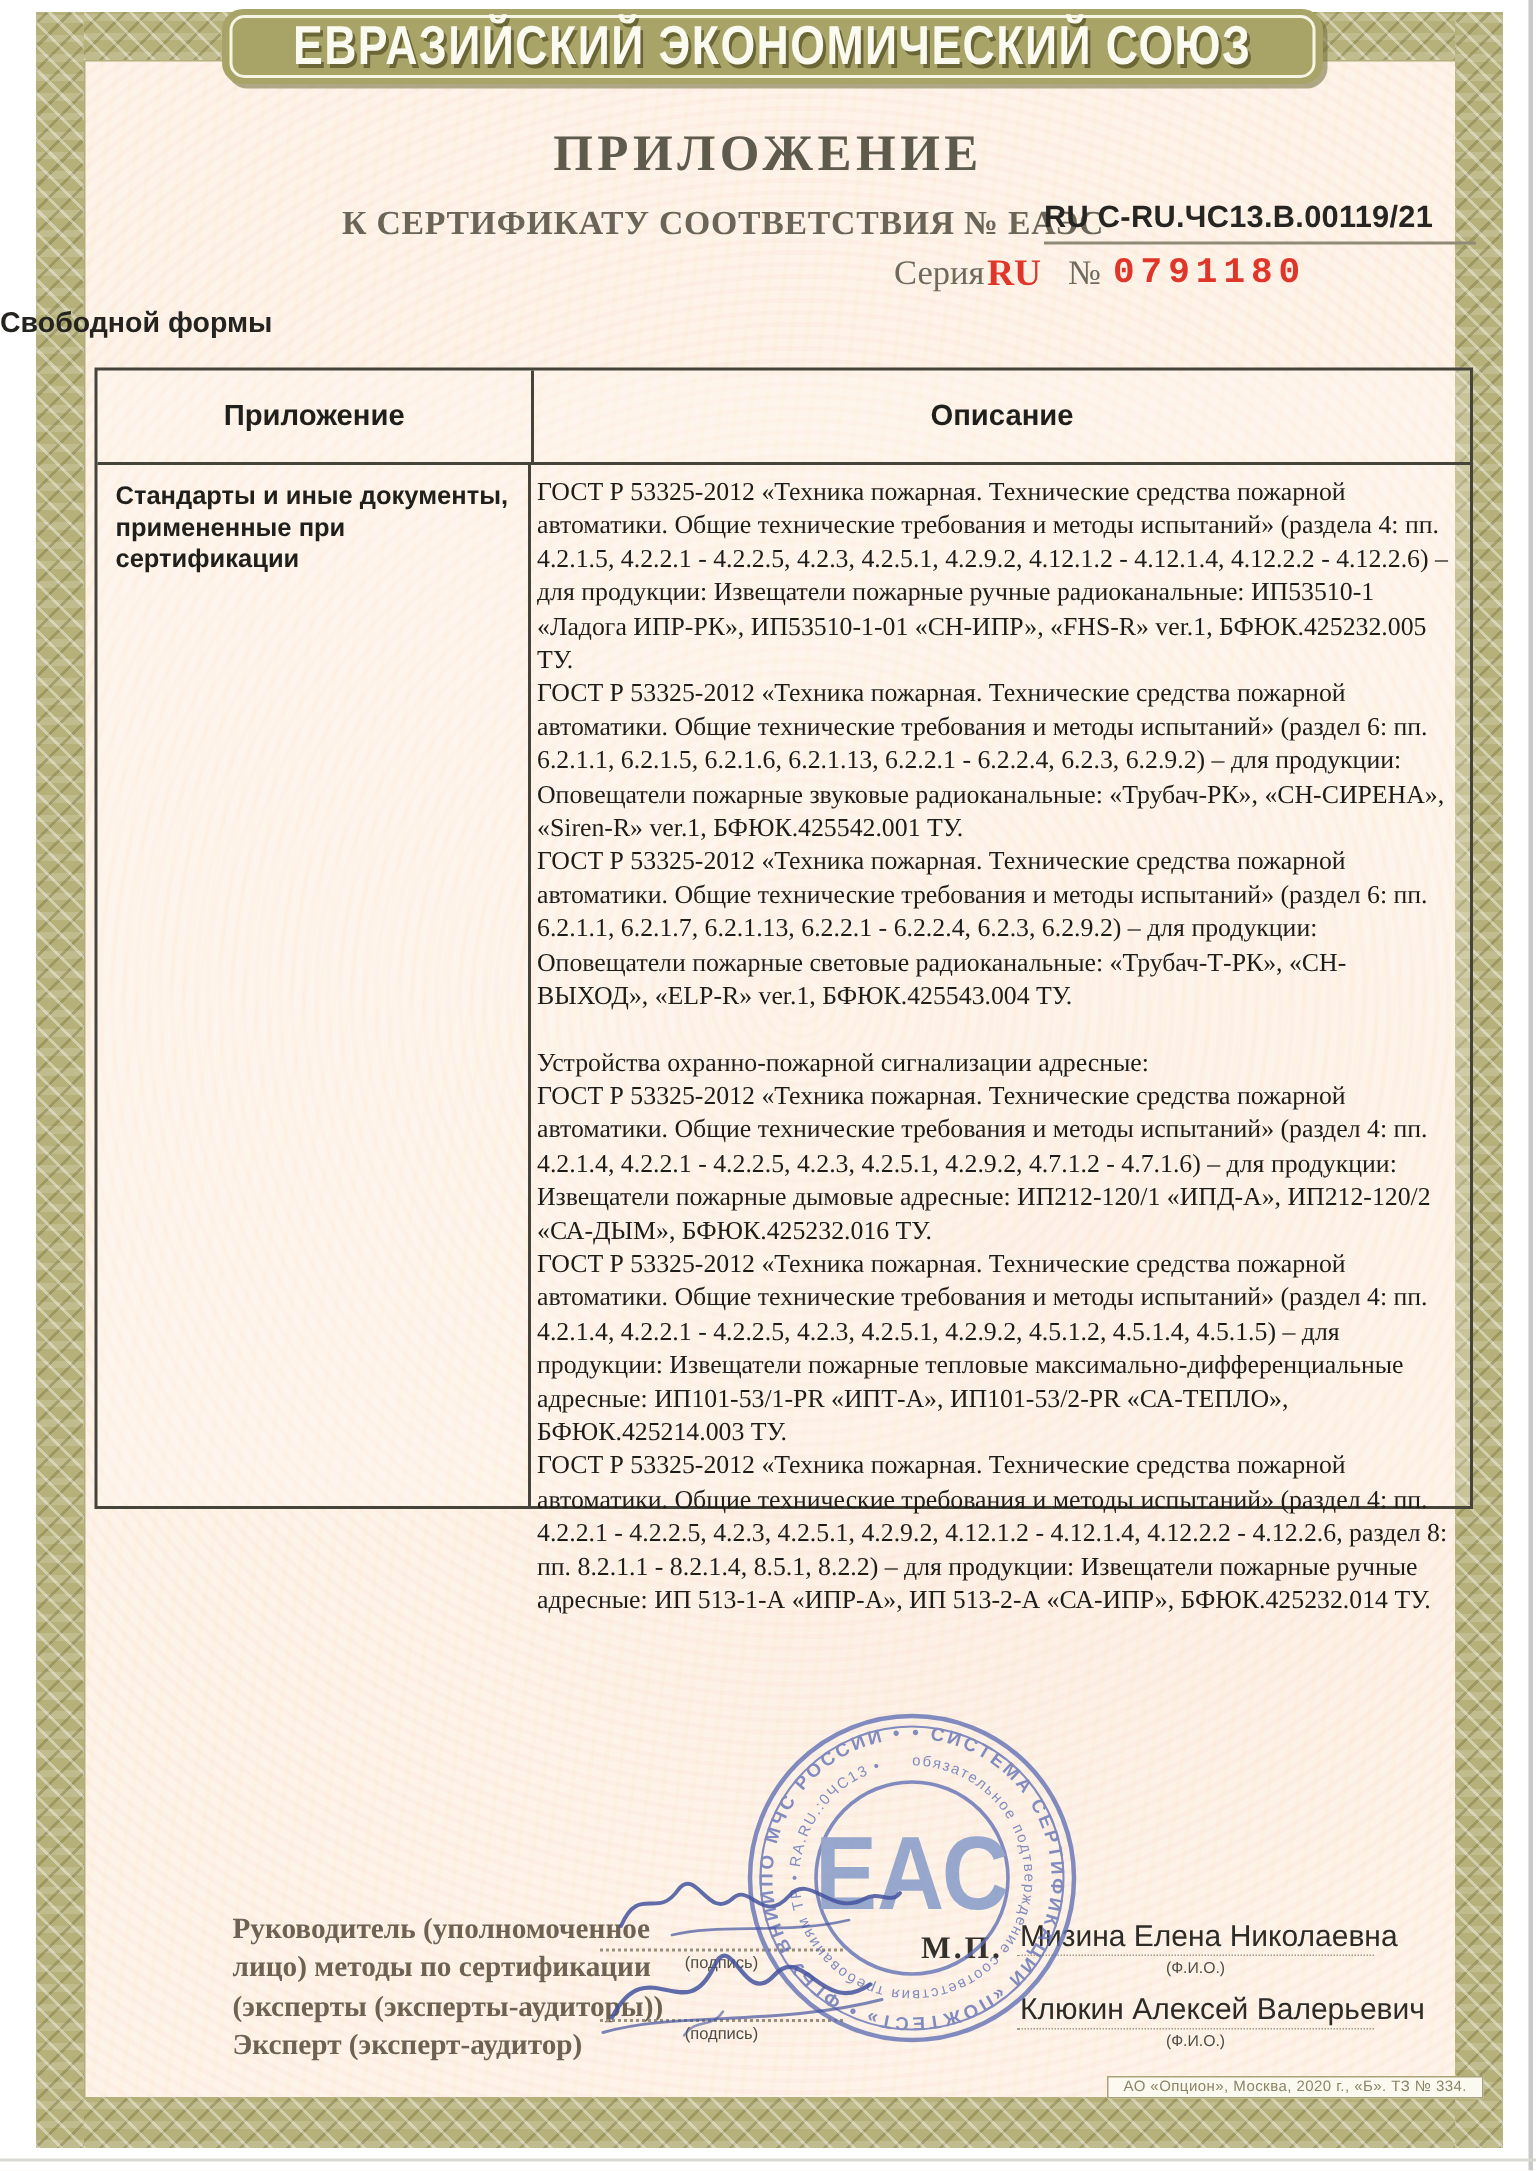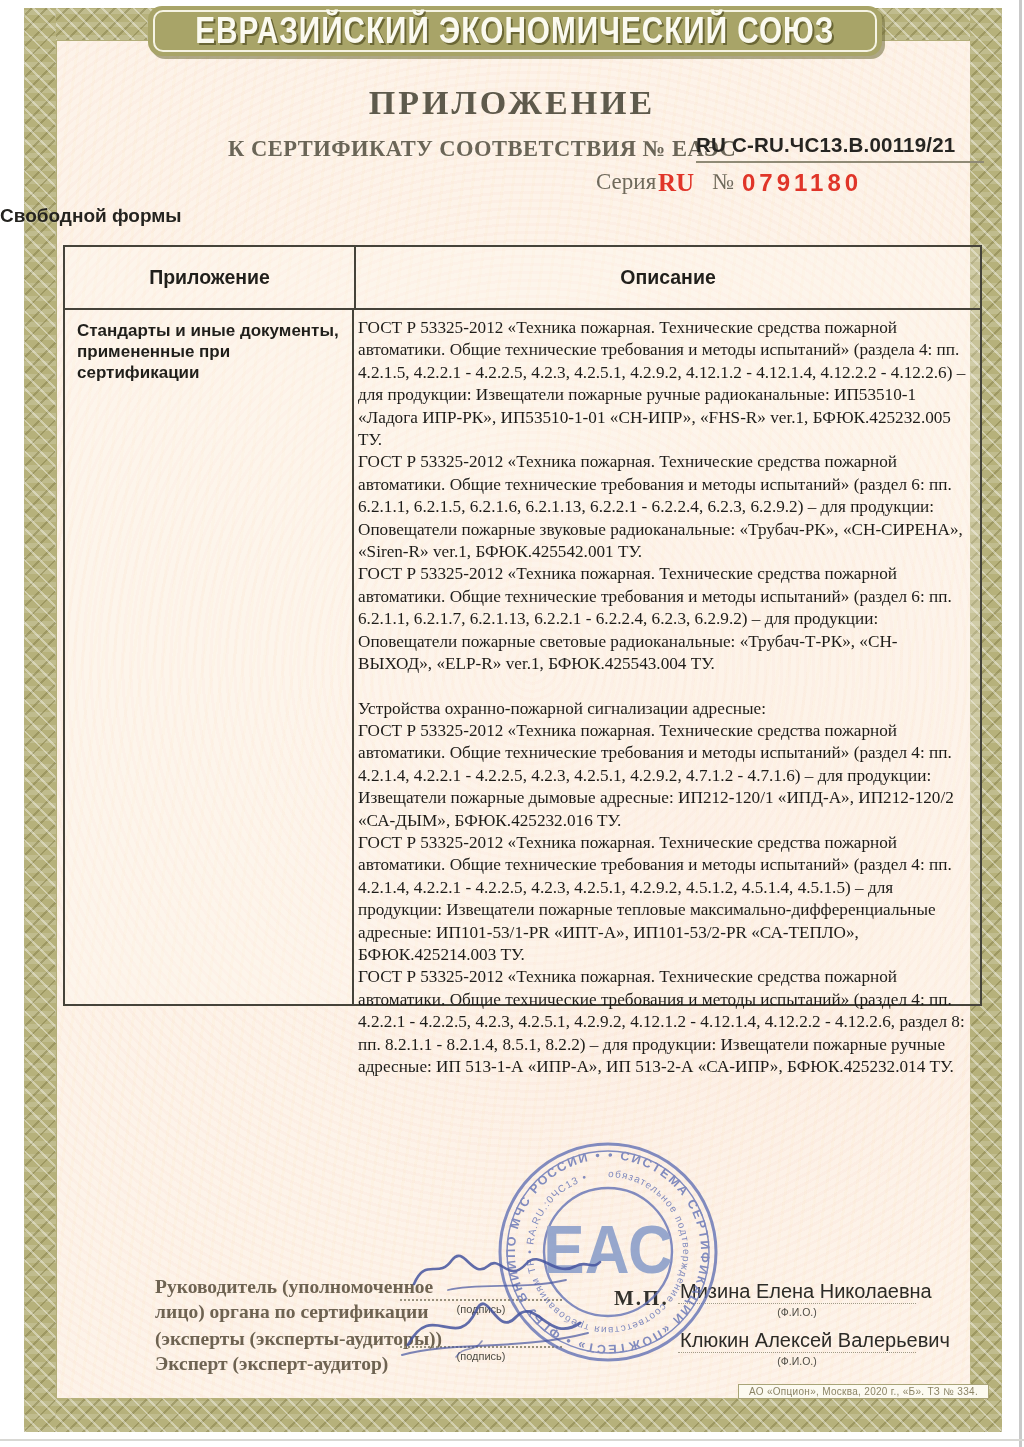--- a/index.html
+++ b/index.html
@@ -41,21 +41,21 @@
 
   .cert-line{position:absolute;left:228px;top:136px;width:760px;height:30px;}
   .cert-label{font-family:"Liberation Serif",serif;font-weight:bold;font-size:22.5px;color:#6a6557;letter-spacing:.5px;white-space:nowrap;}
   .cert-number{position:absolute;left:468px;top:-3px;width:288px;font-size:20.5px;font-weight:bold;color:#262522;
     border-bottom:2px solid #8f8a76;padding-bottom:4px;white-space:nowrap;letter-spacing:.2px;}
 
   .series-line{position:absolute;left:0;top:169px;width:1024px;height:30px;font-family:"Liberation Serif",serif;}
   .series-label{position:absolute;left:596px;font-size:23px;color:#6f6a5c;}
   .series-value{position:absolute;left:658px;font-size:25px;font-weight:bold;color:#e03529;}
   .number-sign{position:absolute;left:712px;font-size:23px;color:#6f6a5c;}
-  .blank-number{position:absolute;left:742px;font-family:Liberation Sans, sans-serif;font-size:24px;font-weight:bold;color:#e03529;letter-spacing:4px;}
+  .blank-number{position:absolute;left:742px;font-family:Liberation Mono, monospace;font-size:24px;font-weight:bold;color:#e03529;letter-spacing:4px;}
 
   .form-type{position:absolute;left:0;top:205px;width:1024px;text-align:left;font-weight:bold;font-size:19px;color:#24231f;}
 
   
   .cert-table{position:absolute;left:63px;top:245px;width:915px;height:757px;border:2px solid #45433a;background:rgba(255,252,244,.25);}
   .thead{position:absolute;left:0;top:0;width:100%;height:61px;border-bottom:2px solid #45433a;display:flex;}
   .th1{width:289px;border-right:2px solid #45433a;display:flex;align-items:center;justify-content:center;}
   .th2{flex:1;display:flex;align-items:center;justify-content:center;text-align:center;}
   .th-text{font-weight:bold;font-size:19.5px;color:#201f1b;}
   .tbody{position:absolute;left:0;top:63px;right:0;bottom:0;display:flex;}
@@ -151,21 +151,21 @@
             <p class="desc-entry">ГОСТ Р 53325-2012 «Техника пожарная. Технические средства пожарной автоматики. Общие технические требования и методы испытаний» (раздел 4: пп. 4.2.1.4, 4.2.2.1 - 4.2.2.5, 4.2.3, 4.2.5.1, 4.2.9.2, 4.7.1.2 - 4.7.1.6) – для продукции: Извещатели пожарные дымовые адресные: ИП212-120/1 «ИПД-А», ИП212-120/2 «СА-ДЫМ», БФЮК.425232.016 ТУ.</p>
             <p class="desc-entry">ГОСТ Р 53325-2012 «Техника пожарная. Технические средства пожарной автоматики. Общие технические требования и методы испытаний» (раздел 4: пп. 4.2.1.4, 4.2.2.1 - 4.2.2.5, 4.2.3, 4.2.5.1, 4.2.9.2, 4.5.1.2, 4.5.1.4, 4.5.1.5) – для продукции: Извещатели пожарные тепловые максимально-дифференциальные адресные: ИП101-53/1-PR «ИПТ-А», ИП101-53/2-PR «СА-ТЕПЛО», БФЮК.425214.003 ТУ.</p>
             <p class="desc-entry">ГОСТ Р 53325-2012 «Техника пожарная. Технические средства пожарной автоматики. Общие технические требования и методы испытаний» (раздел 4: пп. 4.2.2.1 - 4.2.2.5, 4.2.3, 4.2.5.1, 4.2.9.2, 4.12.1.2 - 4.12.1.4, 4.12.2.2 - 4.12.2.6, раздел 8: пп. 8.2.1.1 - 8.2.1.4, 8.5.1, 8.2.2) – для продукции: Извещатели пожарные ручные адресные: ИП 513-1-А «ИПР-А», ИП 513-2-А «СА-ИПР», БФЮК.425232.014 ТУ.</p>
           </div>
         </div>
     </div>
   </div>
 
   <div class="sig-label l1">
     <div>Руководитель (уполномоченное</div>
-    <div>лицо) органа по сертификации</div>
+    <div>лицо) методы по сертификации</div>
   </div>
   <div class="sig-label l2">
     <div>(эксперты (эксперты-аудиторы))</div>
     <div>Эксперт (эксперт-аудитор)</div>
   </div>
 
   <div class="sig-line s1"></div>
   <div class="sig-line s2"></div>
   <div class="sig-caption c1">(подпись)</div>
   <div class="sig-caption c2">(подпись)</div>

